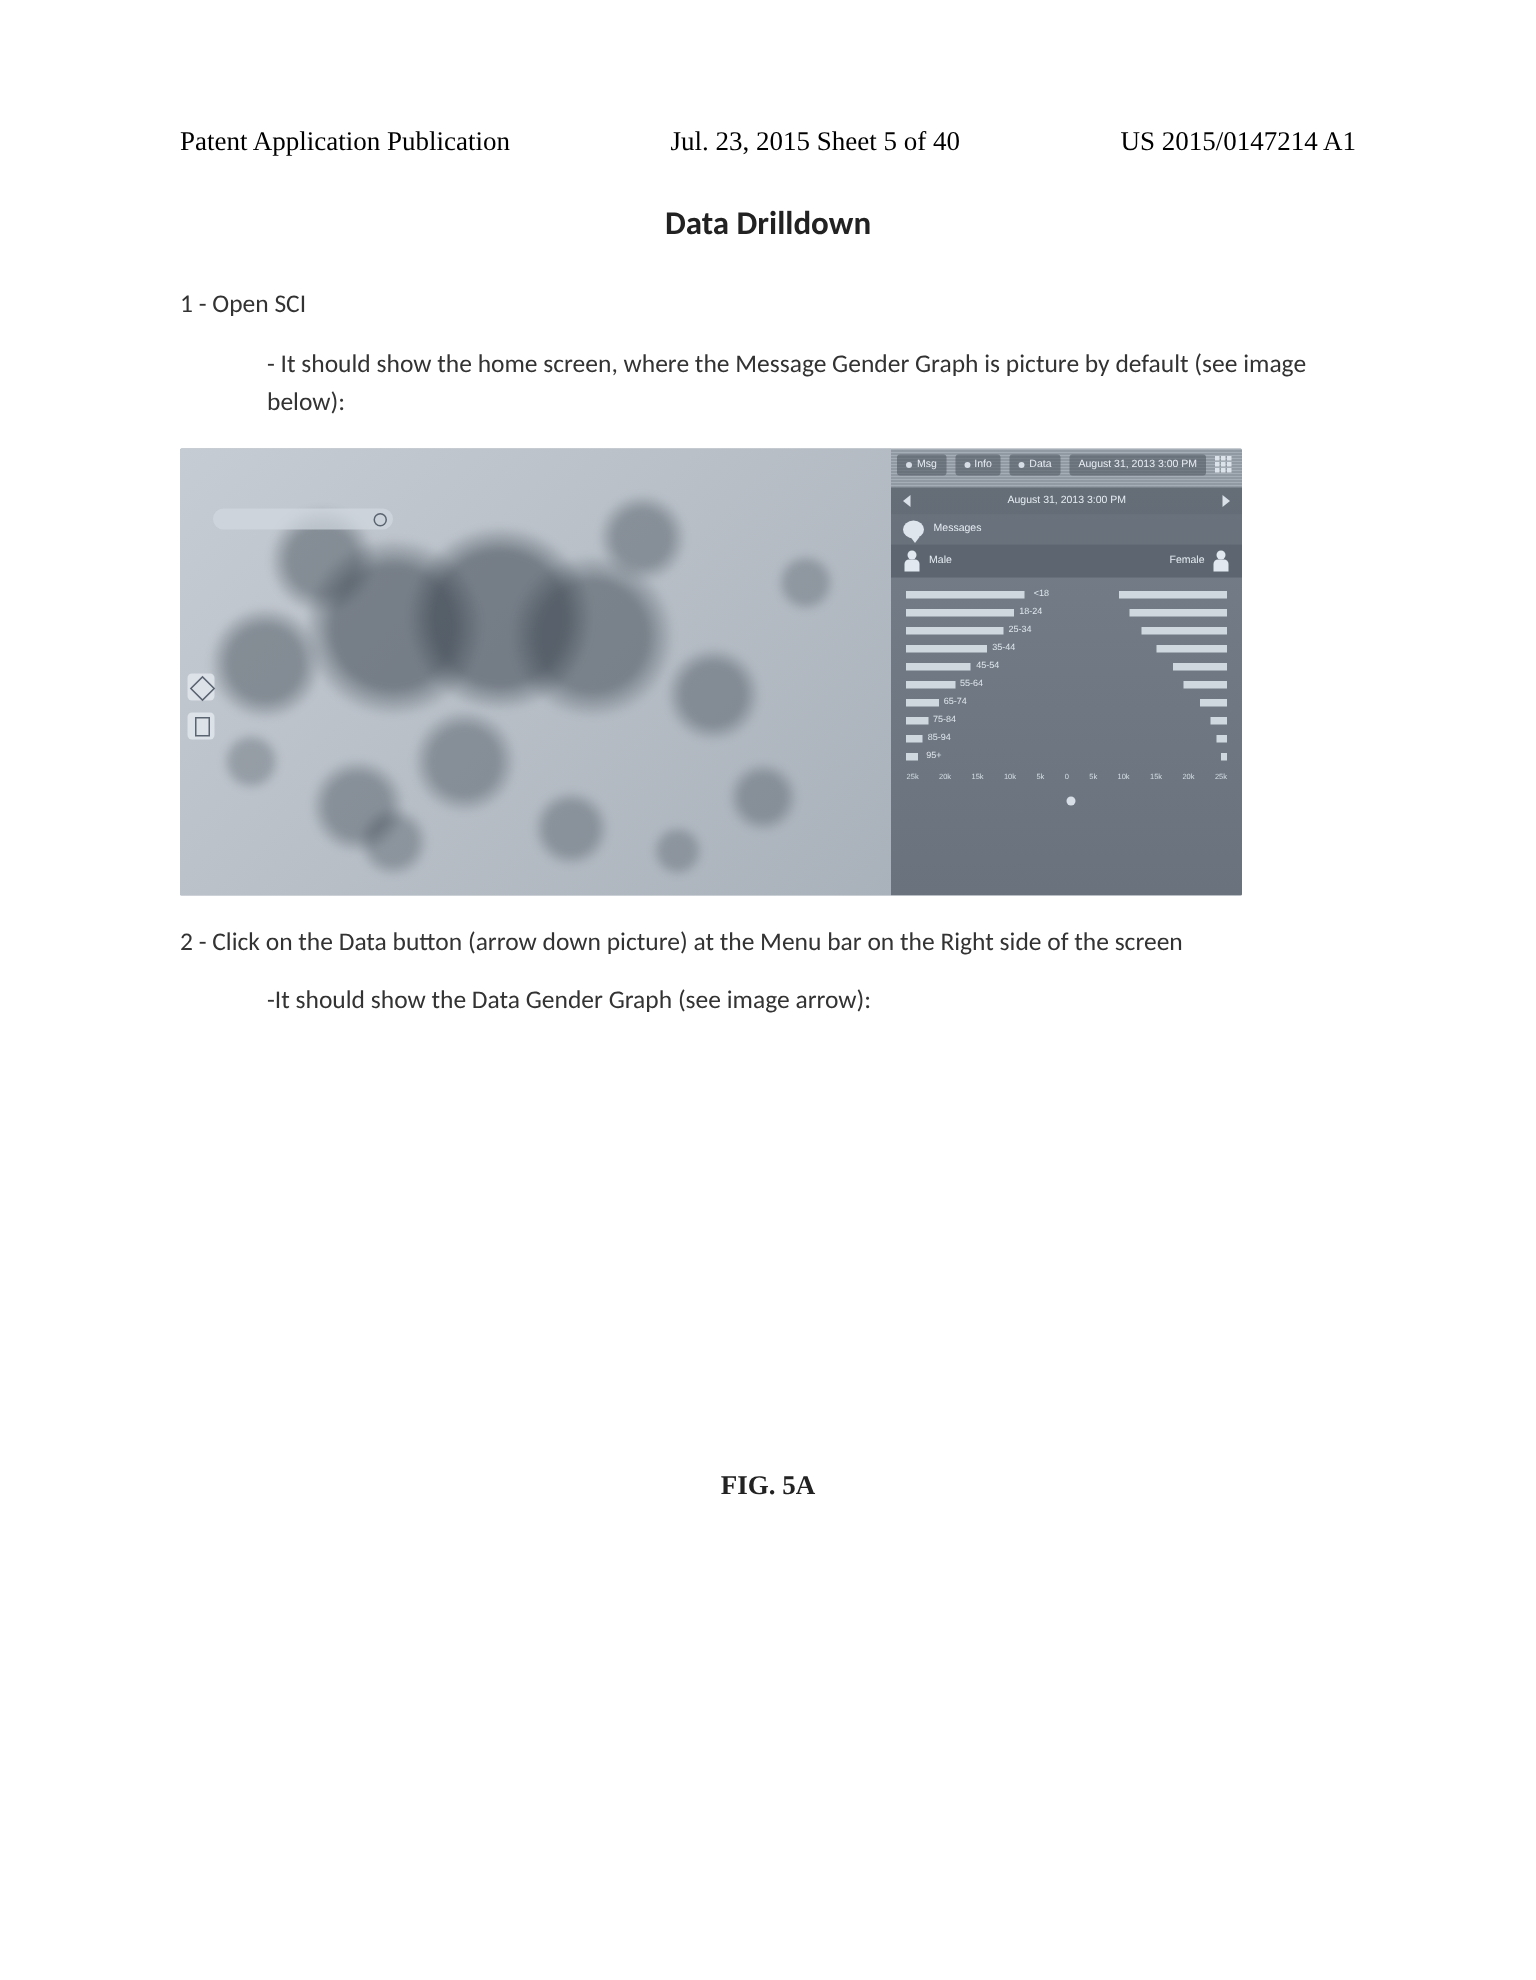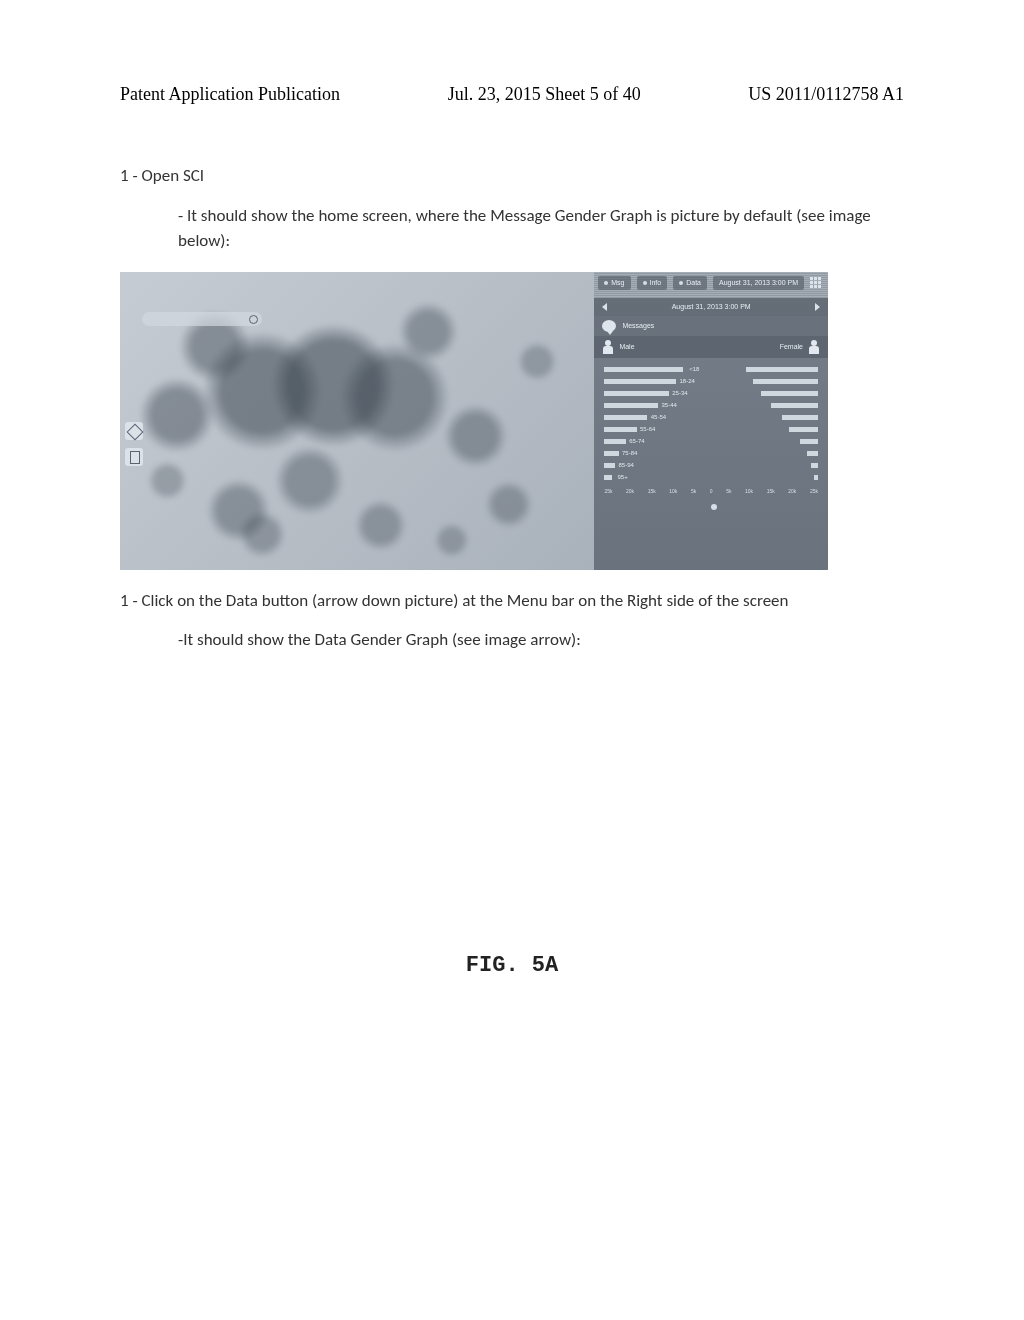--- a/index.html
+++ b/index.html
@@ -11,21 +11,21 @@
     position: relative;
     color: #000;
   }
   .page {
     padding: 84px 120px 60px 120px;
   }
   .header {
     display: flex;
     justify-content: space-between;
     font-size: 18px;
-    margin-bottom: 58px;
+    margin-bottom: 30px;
   }
   .header .left { font-weight: normal; }
   .header .center { font-weight: normal; }
   .header .right { font-weight: normal; }
   .title {
     text-align: center;
     font-family: Calibri, Arial, sans-serif;
     font-weight: 700;
     font-size: 22px;
     margin-bottom: 28px;
@@ -178,37 +178,38 @@
   }
   .left-tools {
     position:absolute; left:5px; top:150px;
     display:flex; flex-direction:column; gap:8px;
   }
   .tool-btn { width:18px; height:18px; background:rgba(225,230,236,.85); border-radius:3px; position:relative; }
   .tool-btn.diamond::before{content:"";position:absolute;left:4px;top:4px;width:10px;height:10px;border:1px solid #5a6370;transform:rotate(45deg);}
   .tool-btn.doc::before{content:"";position:absolute;left:5px;top:3px;width:8px;height:11px;border:1px solid #5a6370;}
   .fig-label {
     text-align: center;
-    font-family: Liberation Mono, monospace;
+    font-family: Liberation Serif, serif;
     font-weight: 700;
-    font-size: 22px;
+    font-size: 18px;
     margin-top: 300px;
     color: #222;
   }
 </style>
 </head>
 <body>
 
 <div class="page">
   <div class="header">
     <div class="left">Patent Application Publication</div>
     <div class="center">Jul. 23, 2015  Sheet 5 of 40</div>
-    <div class="right">US 2011/0112758 A1</div>
+    <div class="right">US 2015/0147214 A1</div>
   </div>
 
+  <div class="title">Data Drilldown</div>
 
   <div class="body-text">
     <div class="step">1 - Open SCI</div>
     <div class="indent">- It should show the home screen, where the Message Gender Graph is picture by default (see image below):</div>
 
     <div class="screenshot">
       <div class="topbar">
         <div class="logo">SAP</div>
         <div class="topbar-right">
           <div class="top-chip">
@@ -348,18 +349,18 @@
             <span>5k</span>
             <span>10k</span>
             <span>15k</span>
             <span>20k</span>
             <span>25k</span>
           </div>
         <div class="side-dot-row"></div>
       </div>
     </div>
 
-    <div class="step">1 - Click on the Data button (arrow down picture) at the Menu bar on the Right side of the screen</div>
+    <div class="step">2 - Click on the Data button (arrow down picture) at the Menu bar on the Right side of the screen</div>
     <div class="indent">-It should show the Data Gender Graph (see image arrow):</div>
   </div>
 
   <div class="fig-label">FIG. 5A</div>
 </div>
 
 </body></html>

